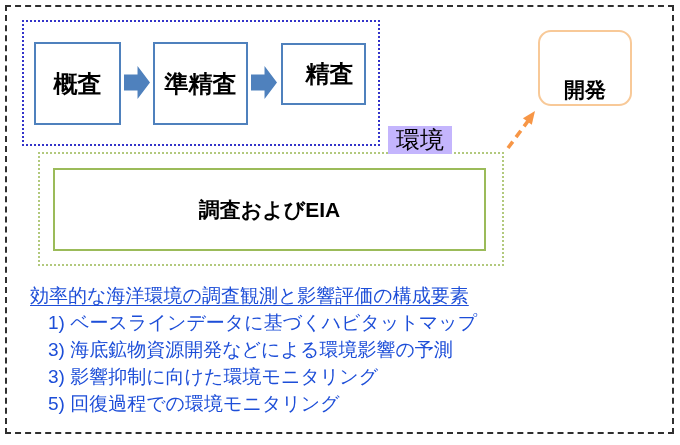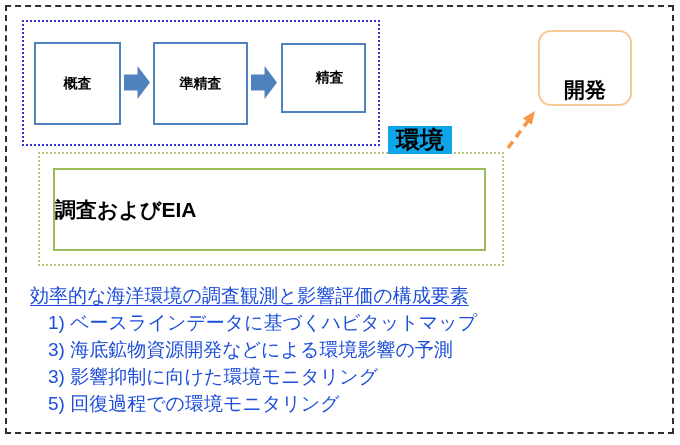--- a/index.html
+++ b/index.html
@@ -18,52 +18,52 @@
     position:absolute;left:22px;top:20px;width:358px;height:126px;
     border:2px dotted #3333c9;
   }
   .tansa-label{
     position:absolute;left:156px;top:6px;padding:0 10px;background:#fff;
     font-size:25px;font-weight:bold;line-height:30px;z-index:3;white-space:nowrap;
   }
   .stage-box{
     position:absolute;background:#fff;border:2px solid #4f81bd;
     display:flex;align-items:center;justify-content:center;
-    font-size:14px;font-weight:bold;z-index:2;white-space:nowrap;
+    font-size:24px;font-weight:bold;z-index:2;white-space:nowrap;
   }
   .stage-1{left:34px;top:42px;width:87px;height:83px;}
   .stage-2{left:153px;top:42px;width:95px;height:83px;}
-  .stage-3{left:281px;top:43px;width:85px;height:70px;padding-left:12px;}
+  .stage-3{left:281px;top:43px;width:85px;height:62px;padding-left:12px;}
   .flow-arrow{
     position:absolute;width:26px;height:33px;background:#4f81bd;z-index:2;
     clip-path:polygon(0 26%,52% 26%,52% 0,100% 50%,52% 100%,52% 74%,0 74%);
   }
   .flow-arrow-1{left:124px;top:66px;}
   .flow-arrow-2{left:251px;top:66px;}
   
   .kaihatsu-box{
     position:absolute;left:538px;top:30px;width:94px;height:76px;
     border:2px solid #f8c998;border-radius:13px;background:#fff;
     display:flex;align-items:flex-end;justify-content:center;
     font-size:21px;font-weight:bold;white-space:nowrap;
   }
   .dev-arrow{position:absolute;left:500px;top:104px;width:44px;height:52px;z-index:2;}
   
   .env-group{
     position:absolute;left:38px;top:152px;width:466px;height:114px;
     border:2px dotted #b2c97d;
   }
   .env-label{
-    position:absolute;left:388px;top:126px;padding:0 8px;background:#0ea5e9;
-    font-size:24px;font-weight:bold;line-height:28px;z-index:3;white-space:nowrap;
+    position:absolute;left:388px;top:126px;padding:0 8px;background:#c4b5fd;
+    font-size:24px;font-weight:normal;line-height:28px;z-index:3;white-space:nowrap;
   }
   .eia-box{
     position:absolute;left:53px;top:168px;width:433px;height:83px;
     background:#fff;border:2px solid #9bbb59;
-    display:flex;align-items:center;
+    display:flex;align-items:center;justify-content:center;
     font-size:21px;font-weight:bold;z-index:2;white-space:nowrap;
   }
   
   .notes{
     position:absolute;left:30px;top:282px;width:470px;
     font-size:19px;line-height:27px;color:#1d4ed8;
   }
   .notes-heading{
     text-decoration:underline;text-underline-offset:3px;white-space:nowrap;
   }

